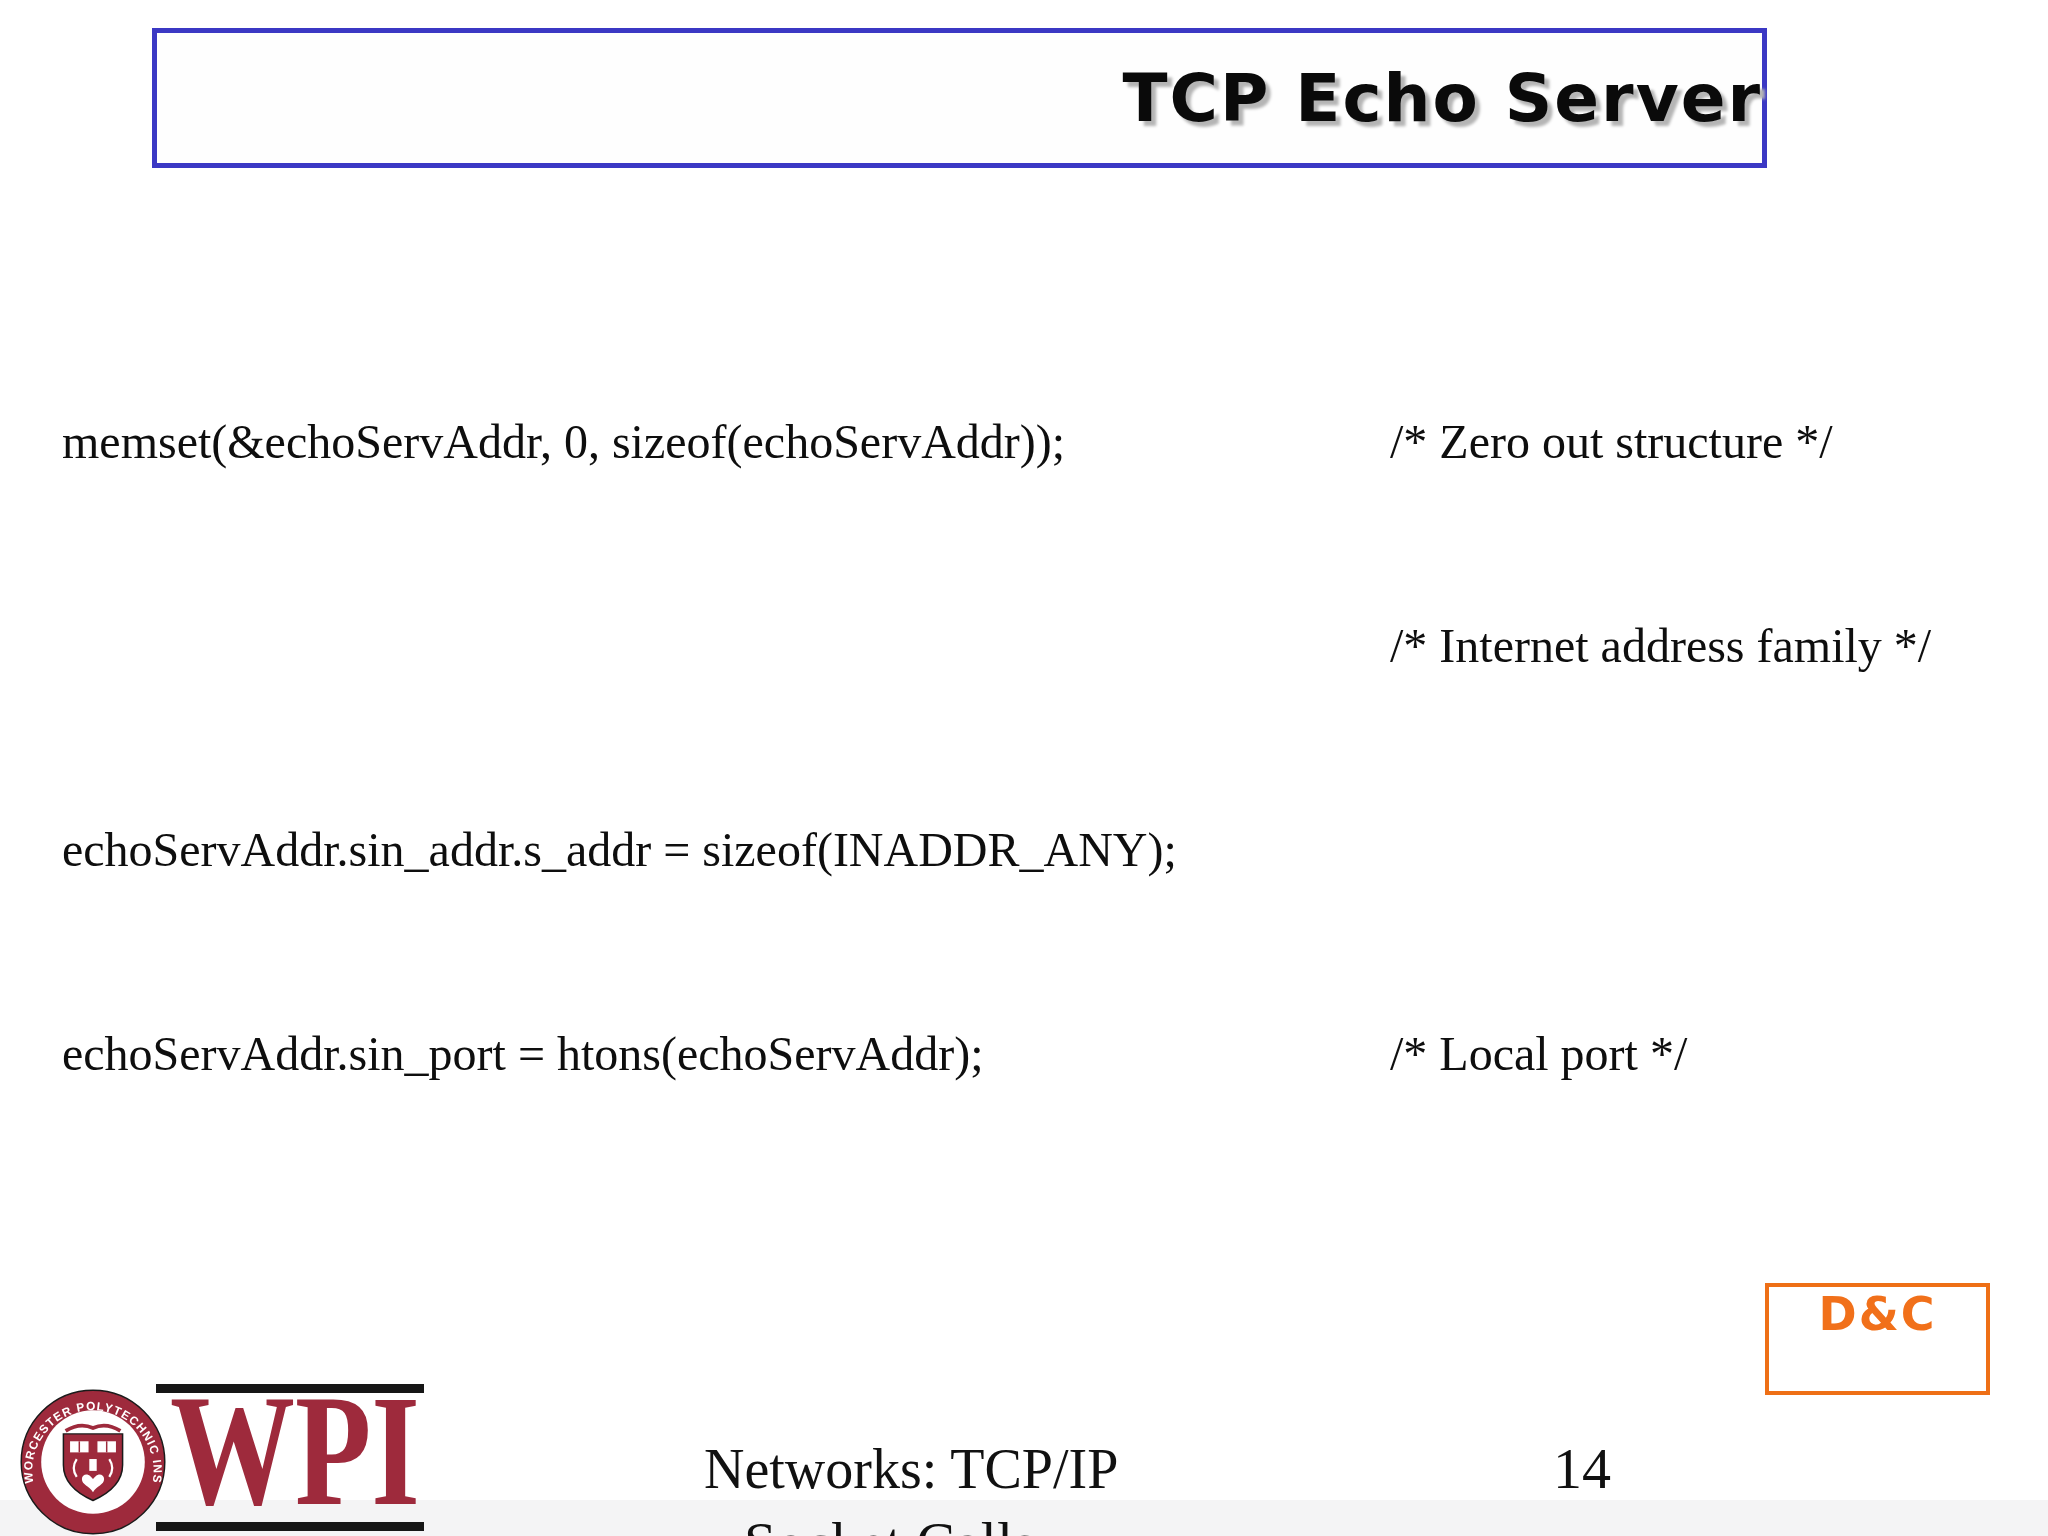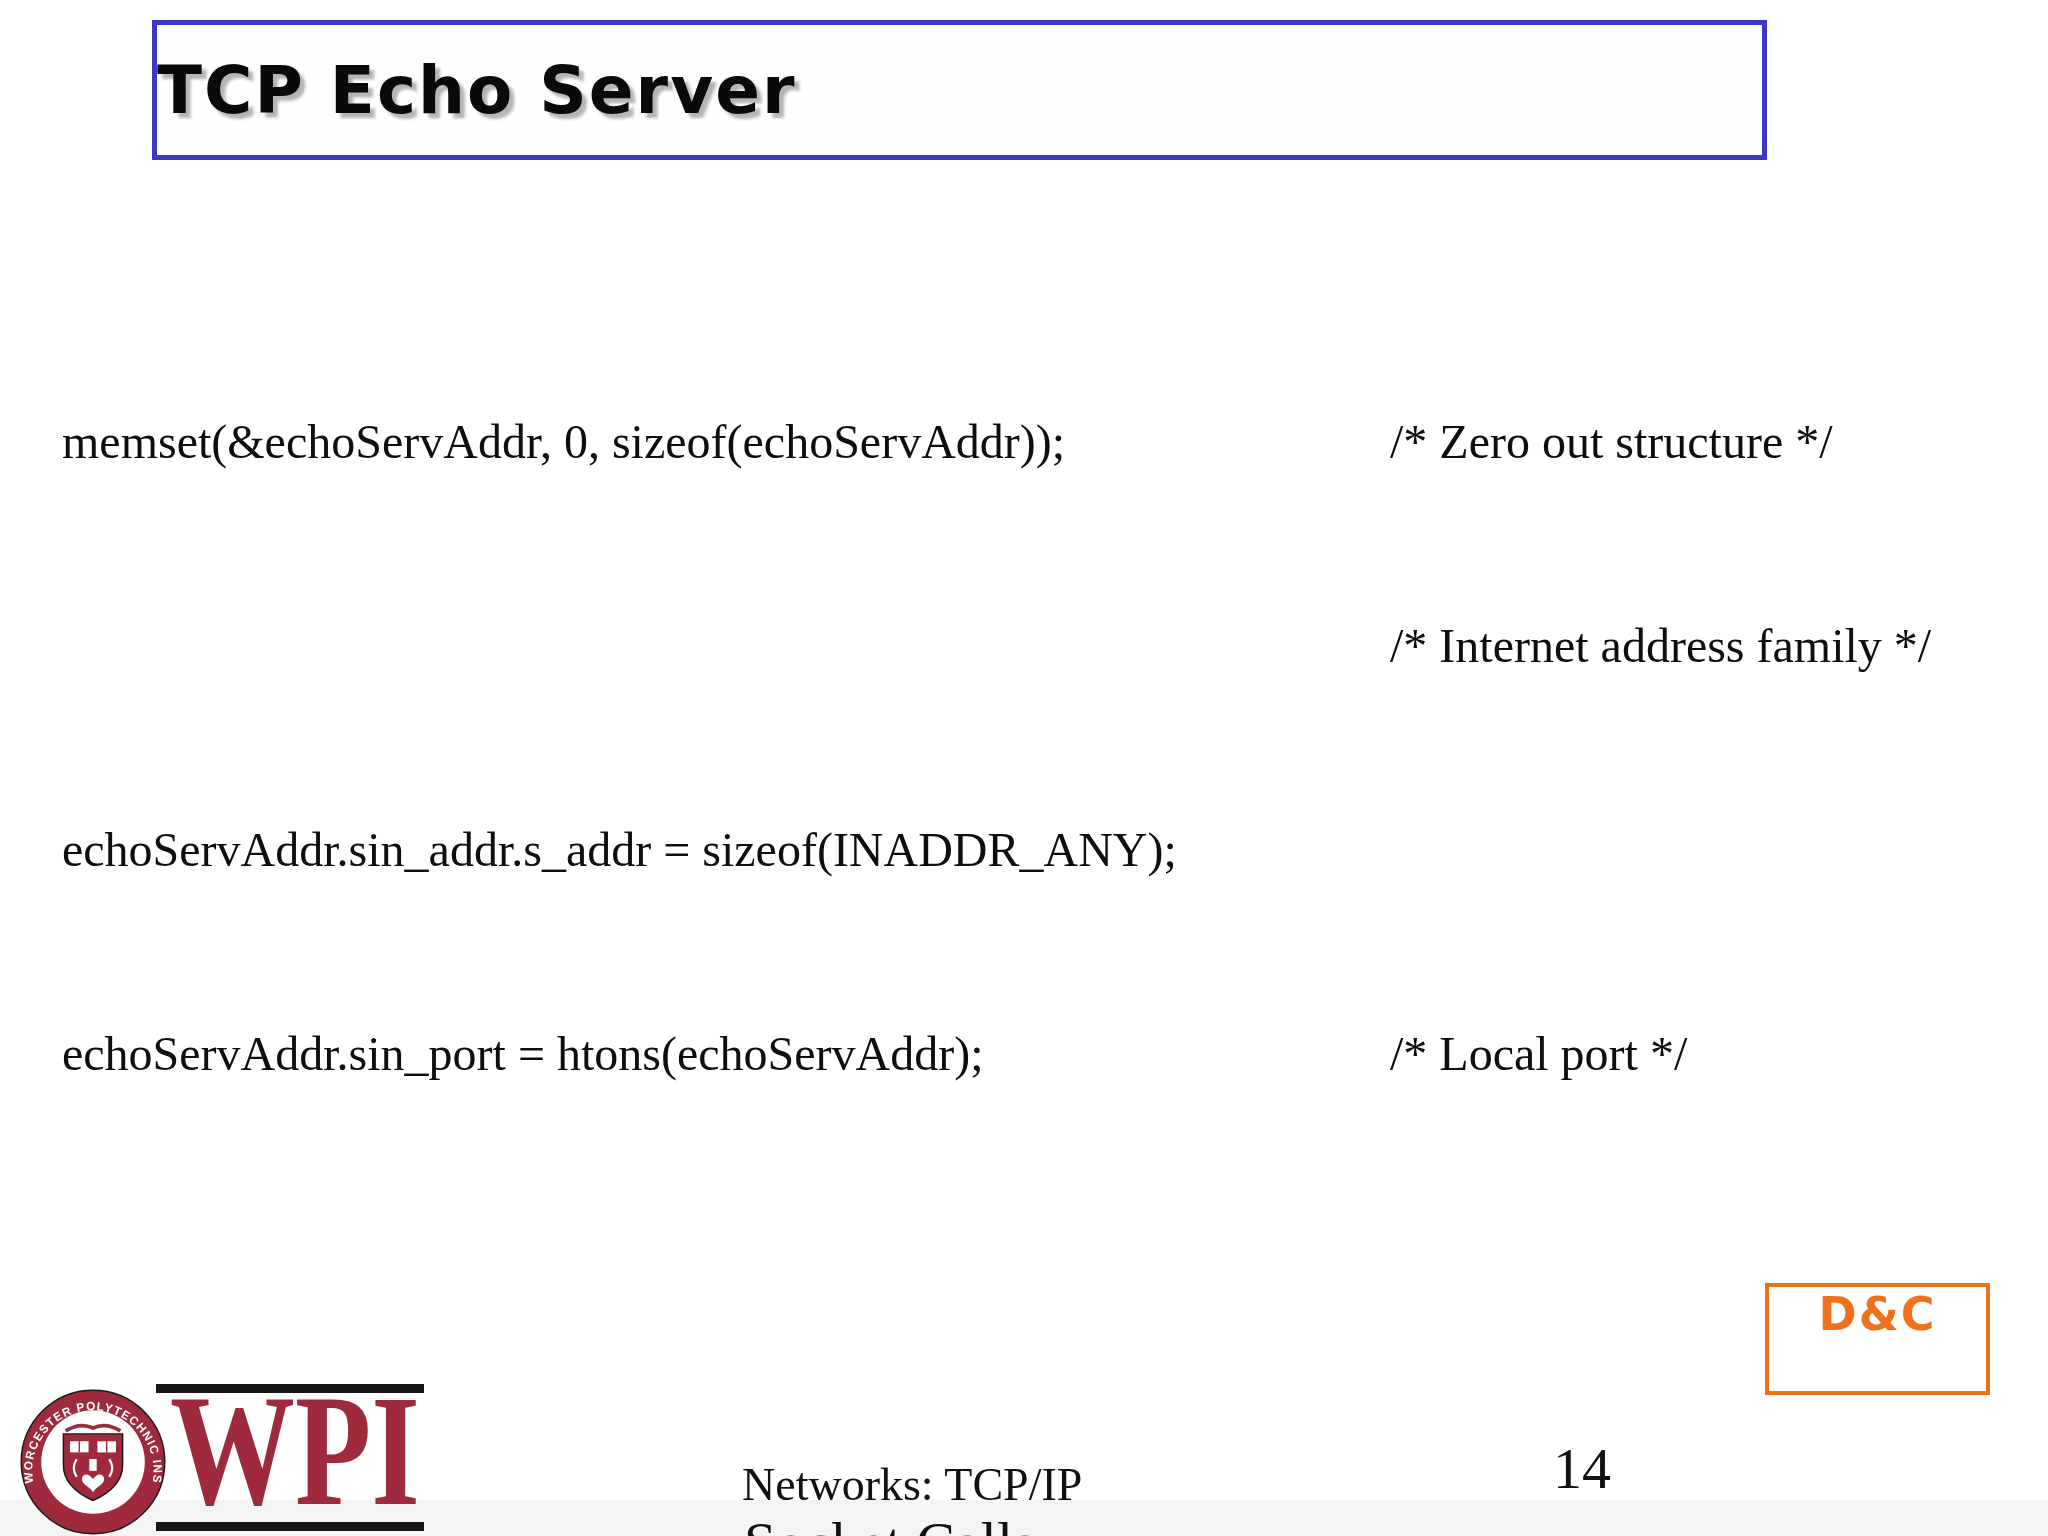--- a/index.html
+++ b/index.html
@@ -15,25 +15,25 @@
   
   .bottom-strip {
     position: absolute; left: 0; bottom: 0;
     width: 2048px; height: 36px;
     background: #f4f4f5;
   }
 
   
   .title-box {
     position: absolute;
-    left: 152px; top: 20px;
+    left: 152px; top: 28px;
     width: 1605px; height: 130px;
     border: 5px solid #3b38c4;
     background: #fefefe;
-    display: flex; align-items: center; justify-content: flex-start;
+    display: flex; align-items: center; justify-content: flex-end;
   }
   .title-text {
     font-family: "DejaVu Sans", sans-serif;
     font-weight: 700;
     font-size: 66px;
     letter-spacing: 2px;
     color: #0a0a0a;
     text-shadow: 5px 5px 3px #b5b5b5;
     white-space: nowrap;
   }
@@ -68,22 +68,22 @@
   .dc-text {
     font-family: "DejaVu Sans", sans-serif;
     font-weight: 700;
     font-size: 46px;
     color: #f1701a;
     letter-spacing: 2px;
   }
 
   
   .footer-course {
-    position: absolute; left: 742px; top: 1438px;
-    font-size: 46px; line-height: 62px; white-space: nowrap; margin-top: 16px;
+    position: absolute; left: 704px; top: 1438px;
+    font-size: 56px; line-height: 62px; white-space: nowrap;
   }
   .footer-subtitle {
     position: absolute; left: 744px; top: 1512px;
     font-size: 58px; line-height: 62px; white-space: nowrap;
   }
   .footer-page {
     position: absolute; left: 1553px; top: 1438px;
     font-size: 58px; line-height: 62px;
   }
 

